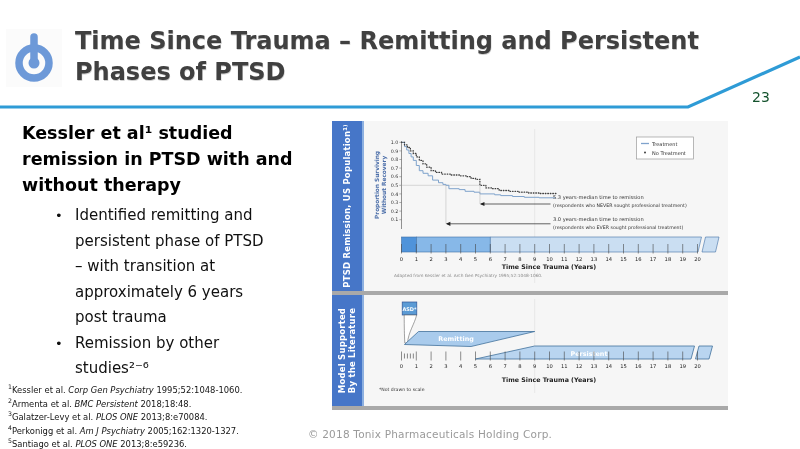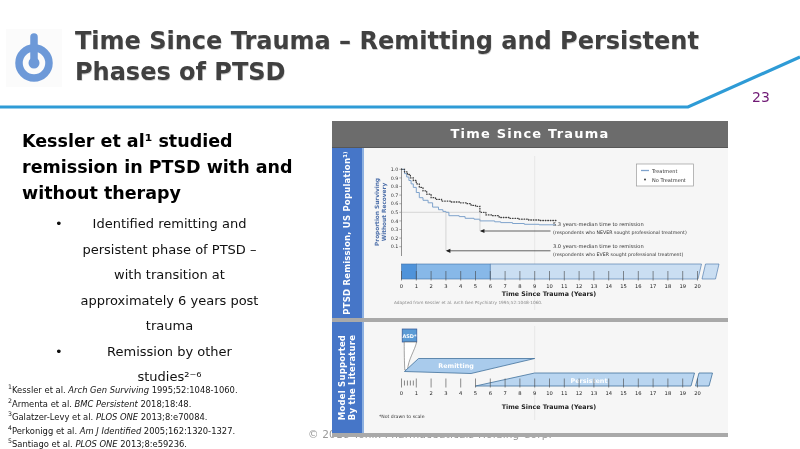--- a/index.html
+++ b/index.html
@@ -7,25 +7,25 @@
     width:800px;height:449px;position:relative;overflow:hidden;background:#ffffff;
     font-family:"DejaVu Sans","Liberation Sans",sans-serif;color:#111;
   }
   .logo{position:absolute;left:6px;top:29px;width:56px;height:58px;background:#fbfbfb;}
   .slide-title{
     position:absolute;left:75px;top:26px;width:720px;
     font-size:24px;font-weight:bold;line-height:31px;color:#404040;
     text-shadow:0.5px 0.5px 0 rgba(120,120,120,.35);
   }
   .accent-svg{position:absolute;left:0;top:0;width:800px;height:120px;}
-  .page-num{position:absolute;left:752px;top:89px;font-size:14px;color:#701a75;}
-  .left-col{position:absolute;left:22px;top:128px;width:308px;}
+  .page-num{position:absolute;left:752px;top:89px;font-size:14px;color:#14532d;}
+  .left-col{position:absolute;left:22px;top:120px;width:308px;}
   .left-heading{font-size:17.5px;font-weight:bold;line-height:26px;color:#000;}
   .bullets{margin:5px 0 0 0;padding:0;list-style:none;width:242px;}
-  .bullets li{position:relative;padding-left:53px;font-size:13px;line-height:25.5px;color:#101010;text-align:center;}
+  .bullets li{position:relative;padding-left:53px;font-size:15px;line-height:25.5px;color:#101010;}
   .bullets li::before{content:"•";position:absolute;left:33px;top:0;font-size:13px;color:#101010;}
   .footnotes{position:absolute;left:8px;top:382px;font-size:8.4px;line-height:9.7px;color:#141414;width:340px;}
   .footnotes sup{font-size:6.2px;}
   .copyright{position:absolute;left:308px;top:428px;font-size:10.5px;color:#9a9a9a;letter-spacing:.2px;}
   .graphic{position:absolute;left:332px;top:121px;width:396px;height:316px;}
   .g-header{height:26px;background:#6c6c6c;border-bottom:1px solid #575757;color:#fff;
     font-size:13px;font-weight:bold;letter-spacing:1.2px;text-align:center;line-height:26px;}
   .g-panel{position:relative;background:#f6f6f6;}
   .g-top{height:170px;}
   .g-bot{height:111px;}
@@ -63,30 +63,29 @@
 
 <div class="left-col">
   <div class="left-heading">Kessler et al¹ studied remission in PTSD with and without therapy</div>
   <ul class="bullets" id="bullets">
       <li>Identified remitting and persistent phase of PTSD – with transition at approximately 6 years post trauma</li>
       <li>Remission by other studies²⁻⁶</li>
     </ul>
 </div>
 
 <div class="footnotes" id="footnotes">
-    <div><sup>1</sup>Kessler et al. <i>Arch Gen Surviving</i> 1995;52:1048-1060.</div>
+    <div><sup>1</sup>Kessler et al. <i>Corp Gen Psychiatry</i> 1995;52:1048-1060.</div>
     <div><sup>2</sup>Armenta et al. <i>BMC Persistent</i> 2018;18:48.</div>
     <div><sup>3</sup>Galatzer-Levy et al. <i>PLOS ONE</i> 2013;8:e70084.</div>
-    <div><sup>4</sup>Perkonigg et al. <i>Am J Identified</i> 2005;162:1320-1327.</div>
+    <div><sup>4</sup>Perkonigg et al. <i>Am J Psychiatry</i> 2005;162:1320-1327.</div>
     <div><sup>5</sup>Santiago et al. <i>PLOS ONE</i> 2013;8:e59236.</div>
   </div>
 <div class="copyright">© 2018 Tonix Pharmaceuticals Holding Corp.</div>
 
 <div class="graphic">
-  <div class="g-header">Time Since Trauma</div>
 
   <div class="g-panel g-top">
     <div class="vwrap">
       <div class="vlabel top">PTSD Remission, US Population¹⁾</div>
     </div>
     <svg class="chart-svg" id="chart-top" viewBox="0 0 364 170">
         <line x1="170.70000000000002" y1="8" x2="170.70000000000002" y2="162" stroke="#e7e7e7" stroke-width="1"></line>
         <g>
           <rect x="37.5" y="116" width="14.799999999999997" height="15" fill="#4f93da" stroke="#3f6ea5" stroke-width="0.6"></rect>
           <rect x="52.3" y="116" width="74.00000000000001" height="15" fill="#87b8e8" stroke="#3f6ea5" stroke-width="0.6"></rect>

